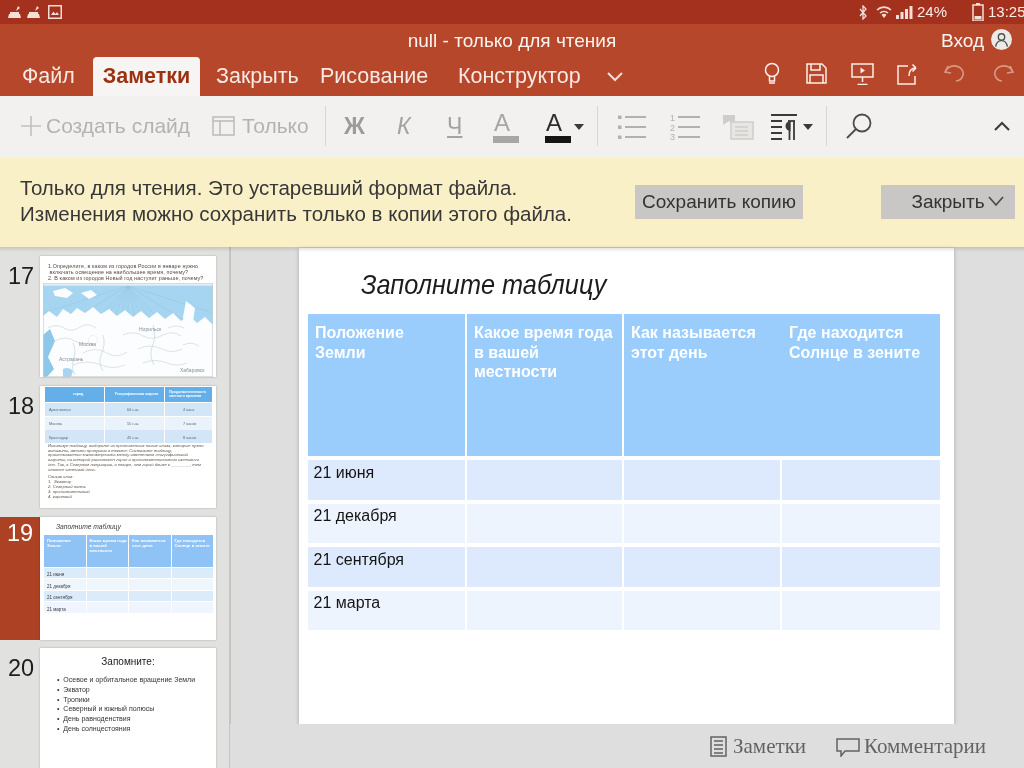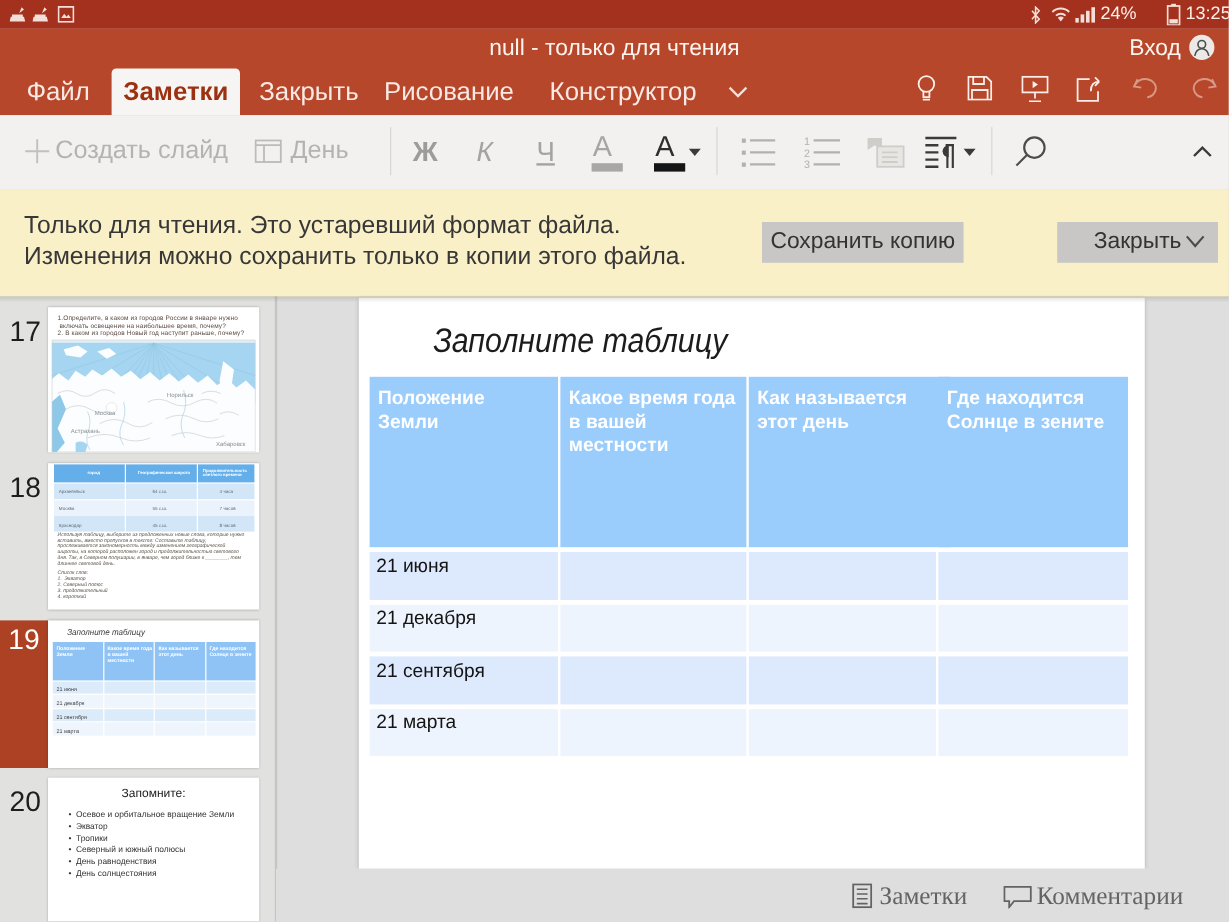--- a/index.html
+++ b/index.html
@@ -146,21 +146,21 @@
 
 <div class="abs" id="toolbar">
   <svg style="position:absolute;left:19px;top:117px;top:18px" width="24" height="24" viewBox="0 0 24 24">
     <path d="M12 2 v20 M2 12 h20" stroke="#c2c0bd" stroke-width="1.6"></path>
   </svg>
   <span class="t" style="left:46px">Создать слайд</span>
   <svg style="position:absolute;left:212px;top:20px" width="23" height="20" viewBox="0 0 23 20">
     <rect x="1" y="1" width="21" height="18" fill="none" stroke="#bcbab7" stroke-width="1.5"></rect>
     <path d="M1 5 h21 M8 5 v14" stroke="#bcbab7" stroke-width="1.5"></path>
   </svg>
-  <span class="t" style="left:242px">День</span>
+  <span class="t" style="left:242px">Только</span>
   <div class="vsep" style="left:325px"></div>
   <span class="t" style="left:344px;font-weight:bold;font-size:23px;top:17px;color:#9e9c9a">Ж</span>
   <span class="t" style="left:397px;font-style:italic;font-size:23px;top:17px;color:#a5a3a1">К</span>
   <span class="t" style="left:447px;font-size:23px;top:17px;color:#a5a3a1;text-decoration:underline">Ч</span>
   <span class="t" style="left:494px;font-size:24px;top:13px;color:#a8a6a4">А</span>
   <div style="position:absolute;left:493px;top:40px;width:26px;height:7px;background:#a9a7a5"></div>
   <span class="t" style="left:546px;font-size:24px;top:13px;color:#2e2e2e">А</span>
   <div style="position:absolute;left:545px;top:40px;width:26px;height:7px;background:#151515"></div>
   <svg style="position:absolute;left:572px;top:26px" width="14" height="10" viewBox="0 0 14 10">
     <path d="M2 2 L7 8 L12 2 Z" fill="#3a3a3a"></path>

